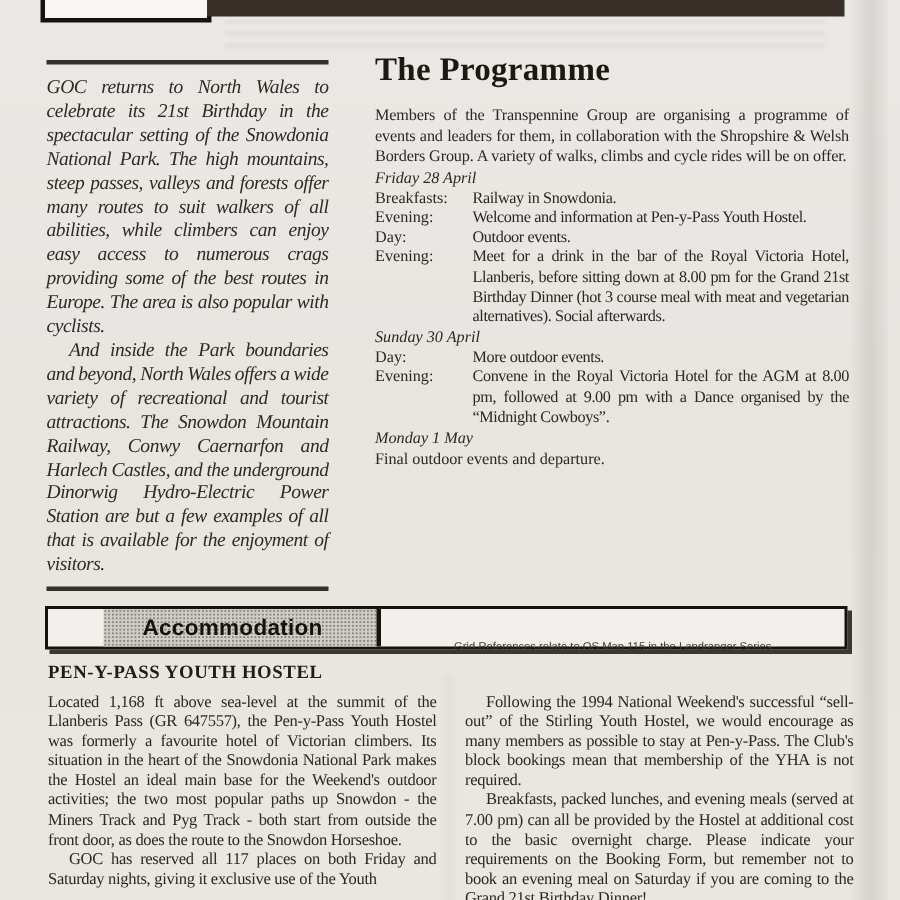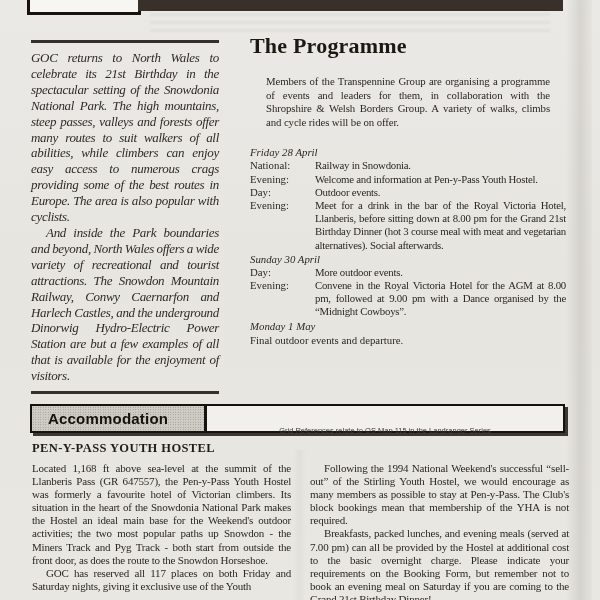--- a/index.html
+++ b/index.html
@@ -50,43 +50,43 @@
   }
   .intro p.indent{text-indent:15px;}
   .intro .rule-bottom{border-top:3px solid #34302a;margin-top:7px;}
   
   .programme{position:absolute;left:250px;top:33px;width:316px;}
   .prog-title{
     margin:0 0 12px 0;font-size:22px;font-weight:bold;color:#1c1812;
     letter-spacing:0.2px;
   }
   .prog-intro{
-    margin:16px;font-size:10.8px;line-height:13.6px;text-align:justify;
+    margin:0;font-size:10.8px;line-height:13.6px;text-align:justify;
     letter-spacing:-0.1px;
   }
   .day{margin-top:0;}
   .day .date{font-style:italic;font-size:10.8px;line-height:14px;}
   .entry{display:flex;font-size:10.8px;line-height:13.2px;}
   .entry .lbl{flex:0 0 65px;}
   .entry .txt{flex:1;text-align:justify;letter-spacing:-0.25px;}
   .day .note{font-size:10.8px;line-height:14px;}
   
   .accom-strip{
     position:absolute;left:30px;top:404px;width:531px;height:25px;
     display:flex;border:2px solid #16130e;background:#f2f0ec;
     box-shadow:3px 3px 0 #3c3731;
   }
   .accom-left{
     width:156px;border-right:3px solid #16130e;
     background-color:#d0cdc7;
     background-image:radial-gradient(rgba(75,72,66,0.55) 0.7px,rgba(0,0,0,0) 0.8px);
     background-size:2.5px 2.5px;
-    display:flex;align-items:center;padding-left:16px;
+    display:flex;align-items:center;padding-left:26px;
     font-family:"Liberation Sans", sans-serif;font-weight:bold;font-size:15px;
-    color:#15110c;letter-spacing:0.2px;
+    color:#15110c;letter-spacing:0.2px;margin-left:37px;
   }
   .accom-right{
     flex:1;display:flex;align-items:center;justify-content:center;
     font-family:"Liberation Sans", sans-serif;font-size:7.5px;color:#3e3b36;margin-top:24px;
   }
   
   .hostel-title{
     position:absolute;left:32px;top:441px;margin:0;
     font-size:12.5px;font-weight:bold;letter-spacing:0.4px;color:#201c16;text-align:center;
   }
@@ -113,21 +113,21 @@
     <div class="rule-bottom"></div>
   </div>
 
   <div class="programme">
     <h1 class="prog-title">The Programme</h1>
     <p class="prog-intro">Members of the Transpennine Group are organising a programme of events and leaders for them, in collaboration with the Shropshire &amp; Welsh Borders Group.  A variety of walks, climbs and cycle rides will be on offer.</p>
 
     <div class="day">
       <div class="date">Friday 28 April</div>
       <div class="entry">
-        <span class="lbl">National:</span>
+        <span class="lbl">Breakfasts:</span>
         <span class="txt">Railway in Snowdonia.</span>
       </div>
       <div class="entry">
         <span class="lbl">Evening:</span>
         <span class="txt">Welcome and information at Pen-y-Pass Youth Hostel.</span>
       </div>
     </div>
 
     <div class="day">
       <div class="entry">

